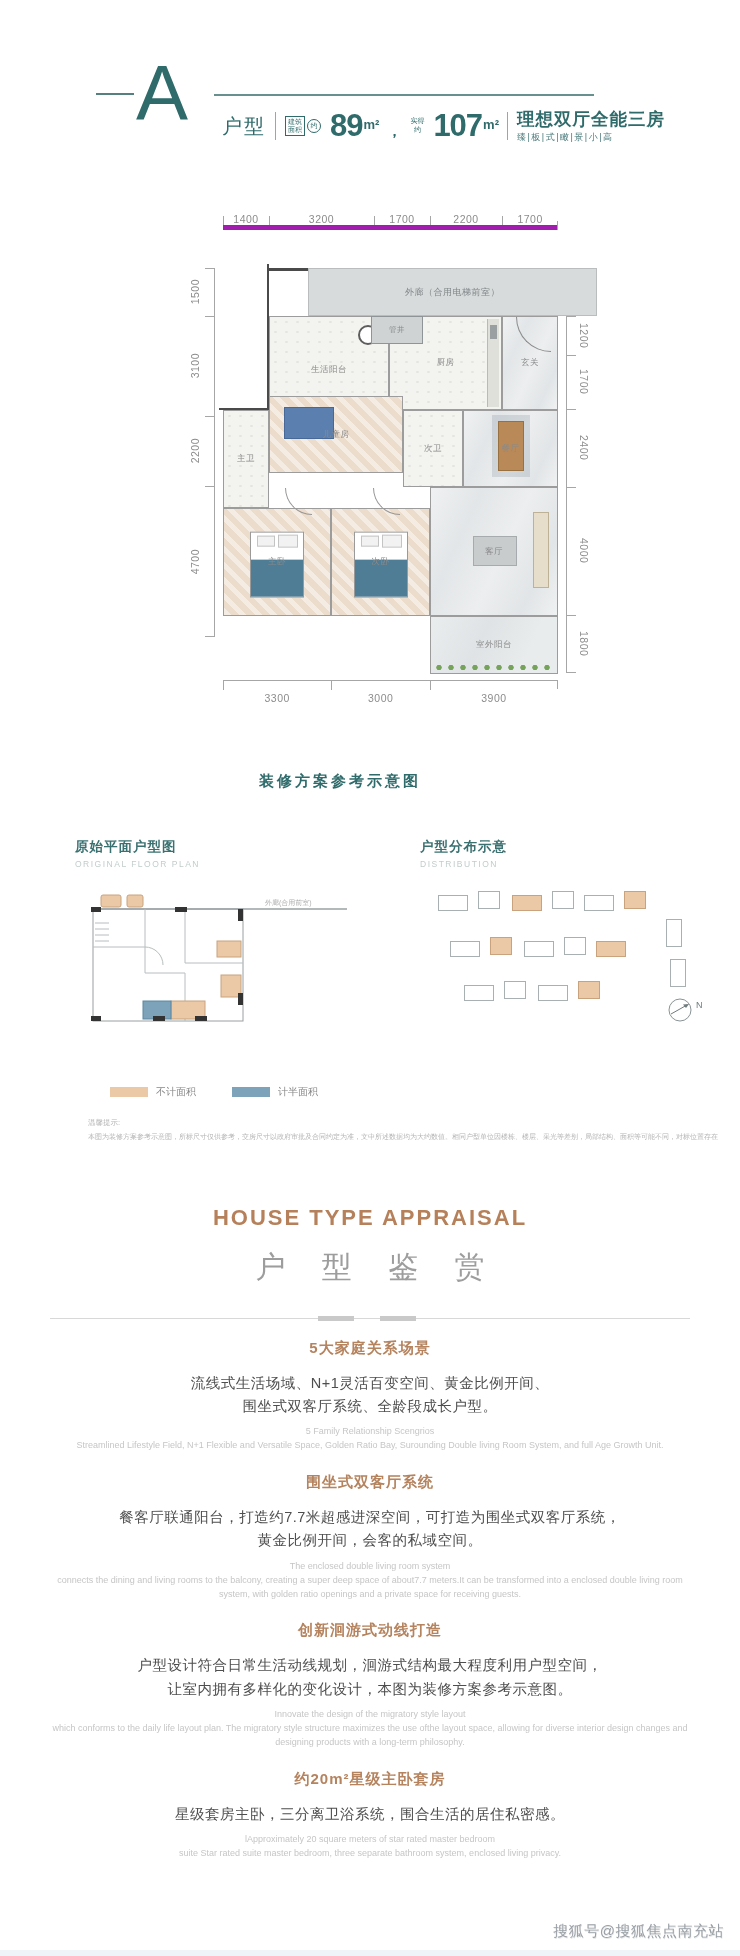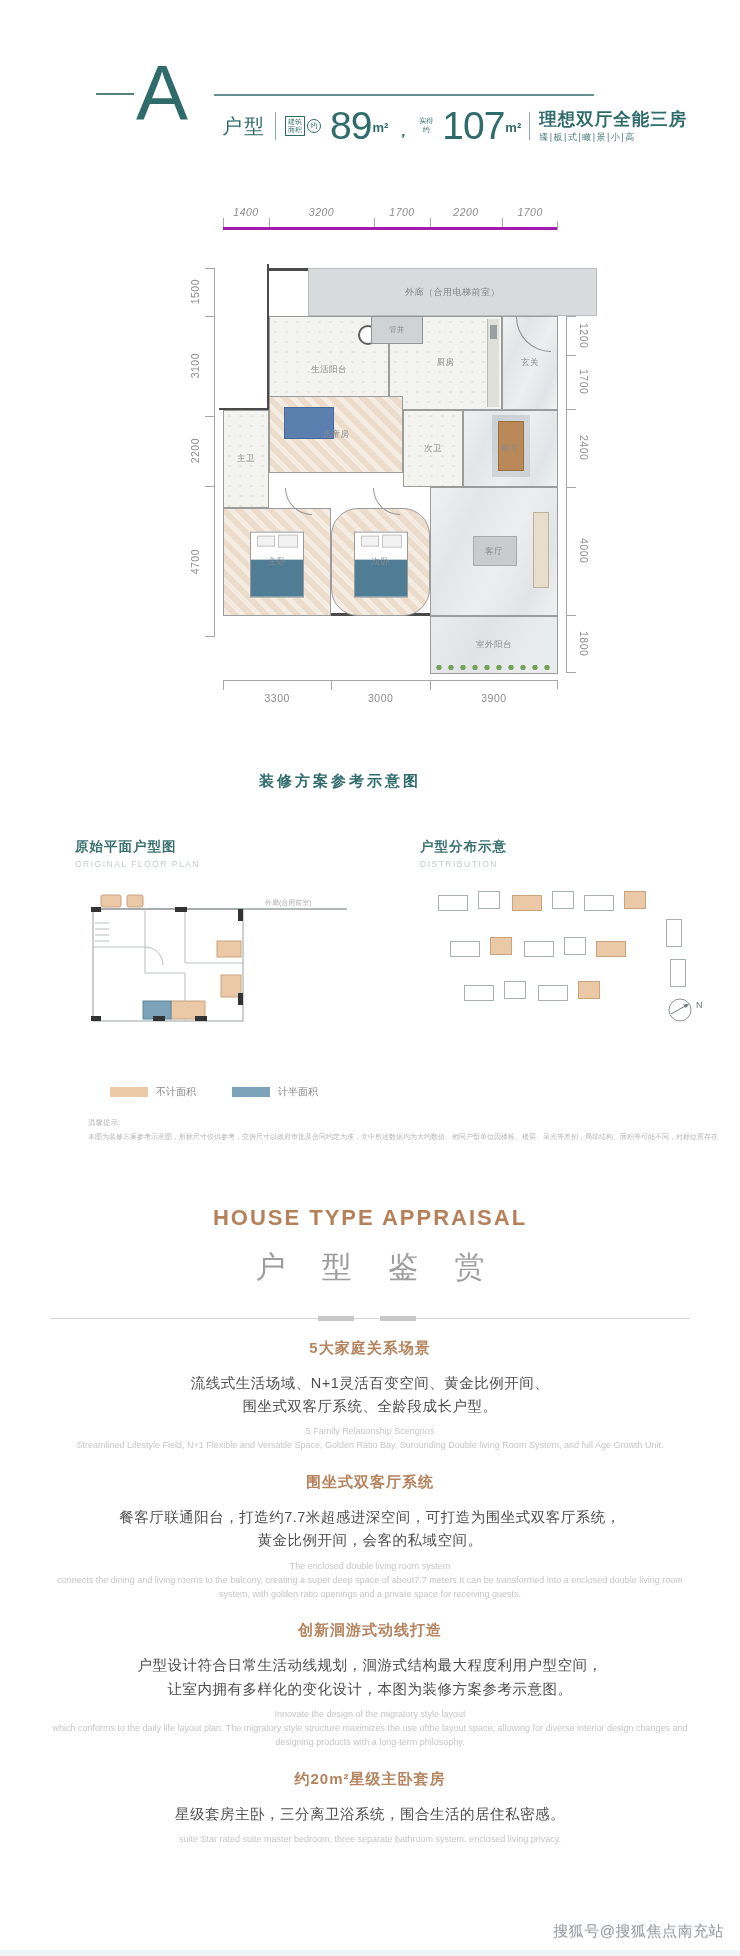--- a/index.html
+++ b/index.html
@@ -9,32 +9,32 @@
   
   .hdr-dash{position:absolute;left:96px;top:93px;width:38px;height:2px;background:#54807f;}
   .hdr-A{position:absolute;left:136px;top:54px;font-size:78px;line-height:1;color:#2f6b6b;font-weight:400;}
   .hdr-line{position:absolute;left:214px;top:94px;width:380px;height:1.5px;background:#67908f;}
   .hdr-row{position:absolute;left:222px;top:102px;height:48px;display:flex;align-items:center;gap:9px;color:#2f6b6b;}
   .hdr-type{font-size:20px;letter-spacing:2px;font-weight:500;}
   .hdr-sep{width:1px;height:28px;background:#8fabab;}
   .hdr-badge{display:flex;align-items:center;gap:2px;}
   .hdr-badge .bx{border:1px solid #2f6b6b;padding:1px 2px;font-size:7px;line-height:1.2;text-align:center;}
   .hdr-badge .cir{width:12px;height:12px;border:1px solid #2f6b6b;border-radius:50%;font-size:7px;display:flex;align-items:center;justify-content:center;}
-  .hdr-num{font-size:39px;font-weight:normal;letter-spacing:-1px;}
+  .hdr-num{font-size:31px;font-weight:bold;letter-spacing:-1px;}
   .hdr-unit{font-size:13px;font-weight:bold;position:relative;top:-7px;left:1px;}
   .hdr-comma{font-size:14px;font-weight:bold;position:relative;top:6px;}
   .hdr-got{font-size:7px;line-height:1.25;text-align:center;}
   .hdr-title{display:flex;flex-direction:column;line-height:1.15;}
   .hdr-title .t1{font-size:17.5px;font-weight:bold;letter-spacing:1px;}
   .hdr-title .t2{font-size:9px;letter-spacing:1.5px;color:#49797a;margin-top:3px;}
 
   
   .dims-h{position:absolute;display:flex;}
   .dims-h .dimseg{position:relative;display:flex;justify-content:center;}
-  .dims-top .dimseg{border-bottom:3px solid #a21caf;align-items:flex-start;font-style:italic;}
+  .dims-top .dimseg{border-bottom:5px solid #a21caf;align-items:flex-end;}
   .dims-top .dimseg::before{content:'';position:absolute;left:0;bottom:0;width:1px;height:9px;background:#a6a6a6;}
   .dims-top::after{content:'';position:absolute;right:0;bottom:0;width:1px;height:9px;background:#a6a6a6;}
   .dims-bot .dimseg{border-top:1px solid #a6a6a6;align-items:flex-end;}
   .dims-bot .dimseg::before{content:'';position:absolute;left:0;top:0;width:1px;height:9px;background:#a6a6a6;}
   .dims-bot::after{content:'';position:absolute;right:0;top:0;width:1px;height:9px;background:#a6a6a6;}
   .dimlab{font-size:10.5px;color:#8c8c8c;letter-spacing:0.5px;}
   .dims-v{position:absolute;display:flex;flex-direction:column;}
   .dims-v .dimseg{position:relative;display:flex;align-items:center;}
   .dims-left{border-right:1px solid #a6a6a6;}
   .dims-left .dimseg::before{content:'';position:absolute;right:0;top:0;height:1px;width:9px;background:#a6a6a6;}
@@ -245,21 +245,21 @@
         <div class="f f-table"></div>
         <span class="rlab">餐厅</span>
       </div>
       <div class="room tile" style="left: 0px; top: 142px; width: 46px; height: 98px;">
         <span class="rlab">主卫</span>
       </div>
       <div class="room wood" style="left: 0px; top: 240px; width: 108px; height: 108px;">
         <div class="f f-bed"></div>
         <span class="rlab">主卧</span>
       </div>
-      <div class="room wood" style="left: 108px; top: 240px; width: 99px; height: 108px; border-radius: 27px;">
+      <div class="room wood" style="left: 108px; top: 240px; width: 99px; height: 108px;">
         <div class="f f-bed"></div>
         <span class="rlab">次卧</span>
       </div>
       <div class="room marble" style="left: 207px; top: 219px; width: 128px; height: 129px;">
         <div class="f f-sofa"></div>
         <span class="rlab">客厅</span>
       </div>
       <div class="room balcony" style="left: 207px; top: 348px; width: 128px; height: 58px;">
         <div class="f f-plants"></div>
         <span class="rlab">室外阳台</span>
@@ -376,20 +376,21 @@
             <div>Innovate the design of the migratory style layout</div>
             <div>which conforms to the daily life layout plan. The migratory style structure maximizes the use ofthe layout space, allowing for diverse interior design changes and designing products with a long-term philosophy.</div>
           </div>
         </div>
         <div class="sec">
           <div class="sec-h">约20m²星级主卧套房</div>
           <div class="sec-b">
             <div>星级套房主卧，三分离卫浴系统，围合生活的居住私密感。</div>
           </div>
           <div class="sec-e">
+            <div>lApproximately 20 square meters of star rated master bedroom</div>
             <div>suite  Star rated suite master bedroom, three separate bathroom system, enclosed living privacy.</div>
           </div>
         </div>
       </div>
   </div>
 
   <div class="watermark">搜狐号@搜狐焦点南充站</div>
   <div class="footstrip"></div>
 </div>
 

